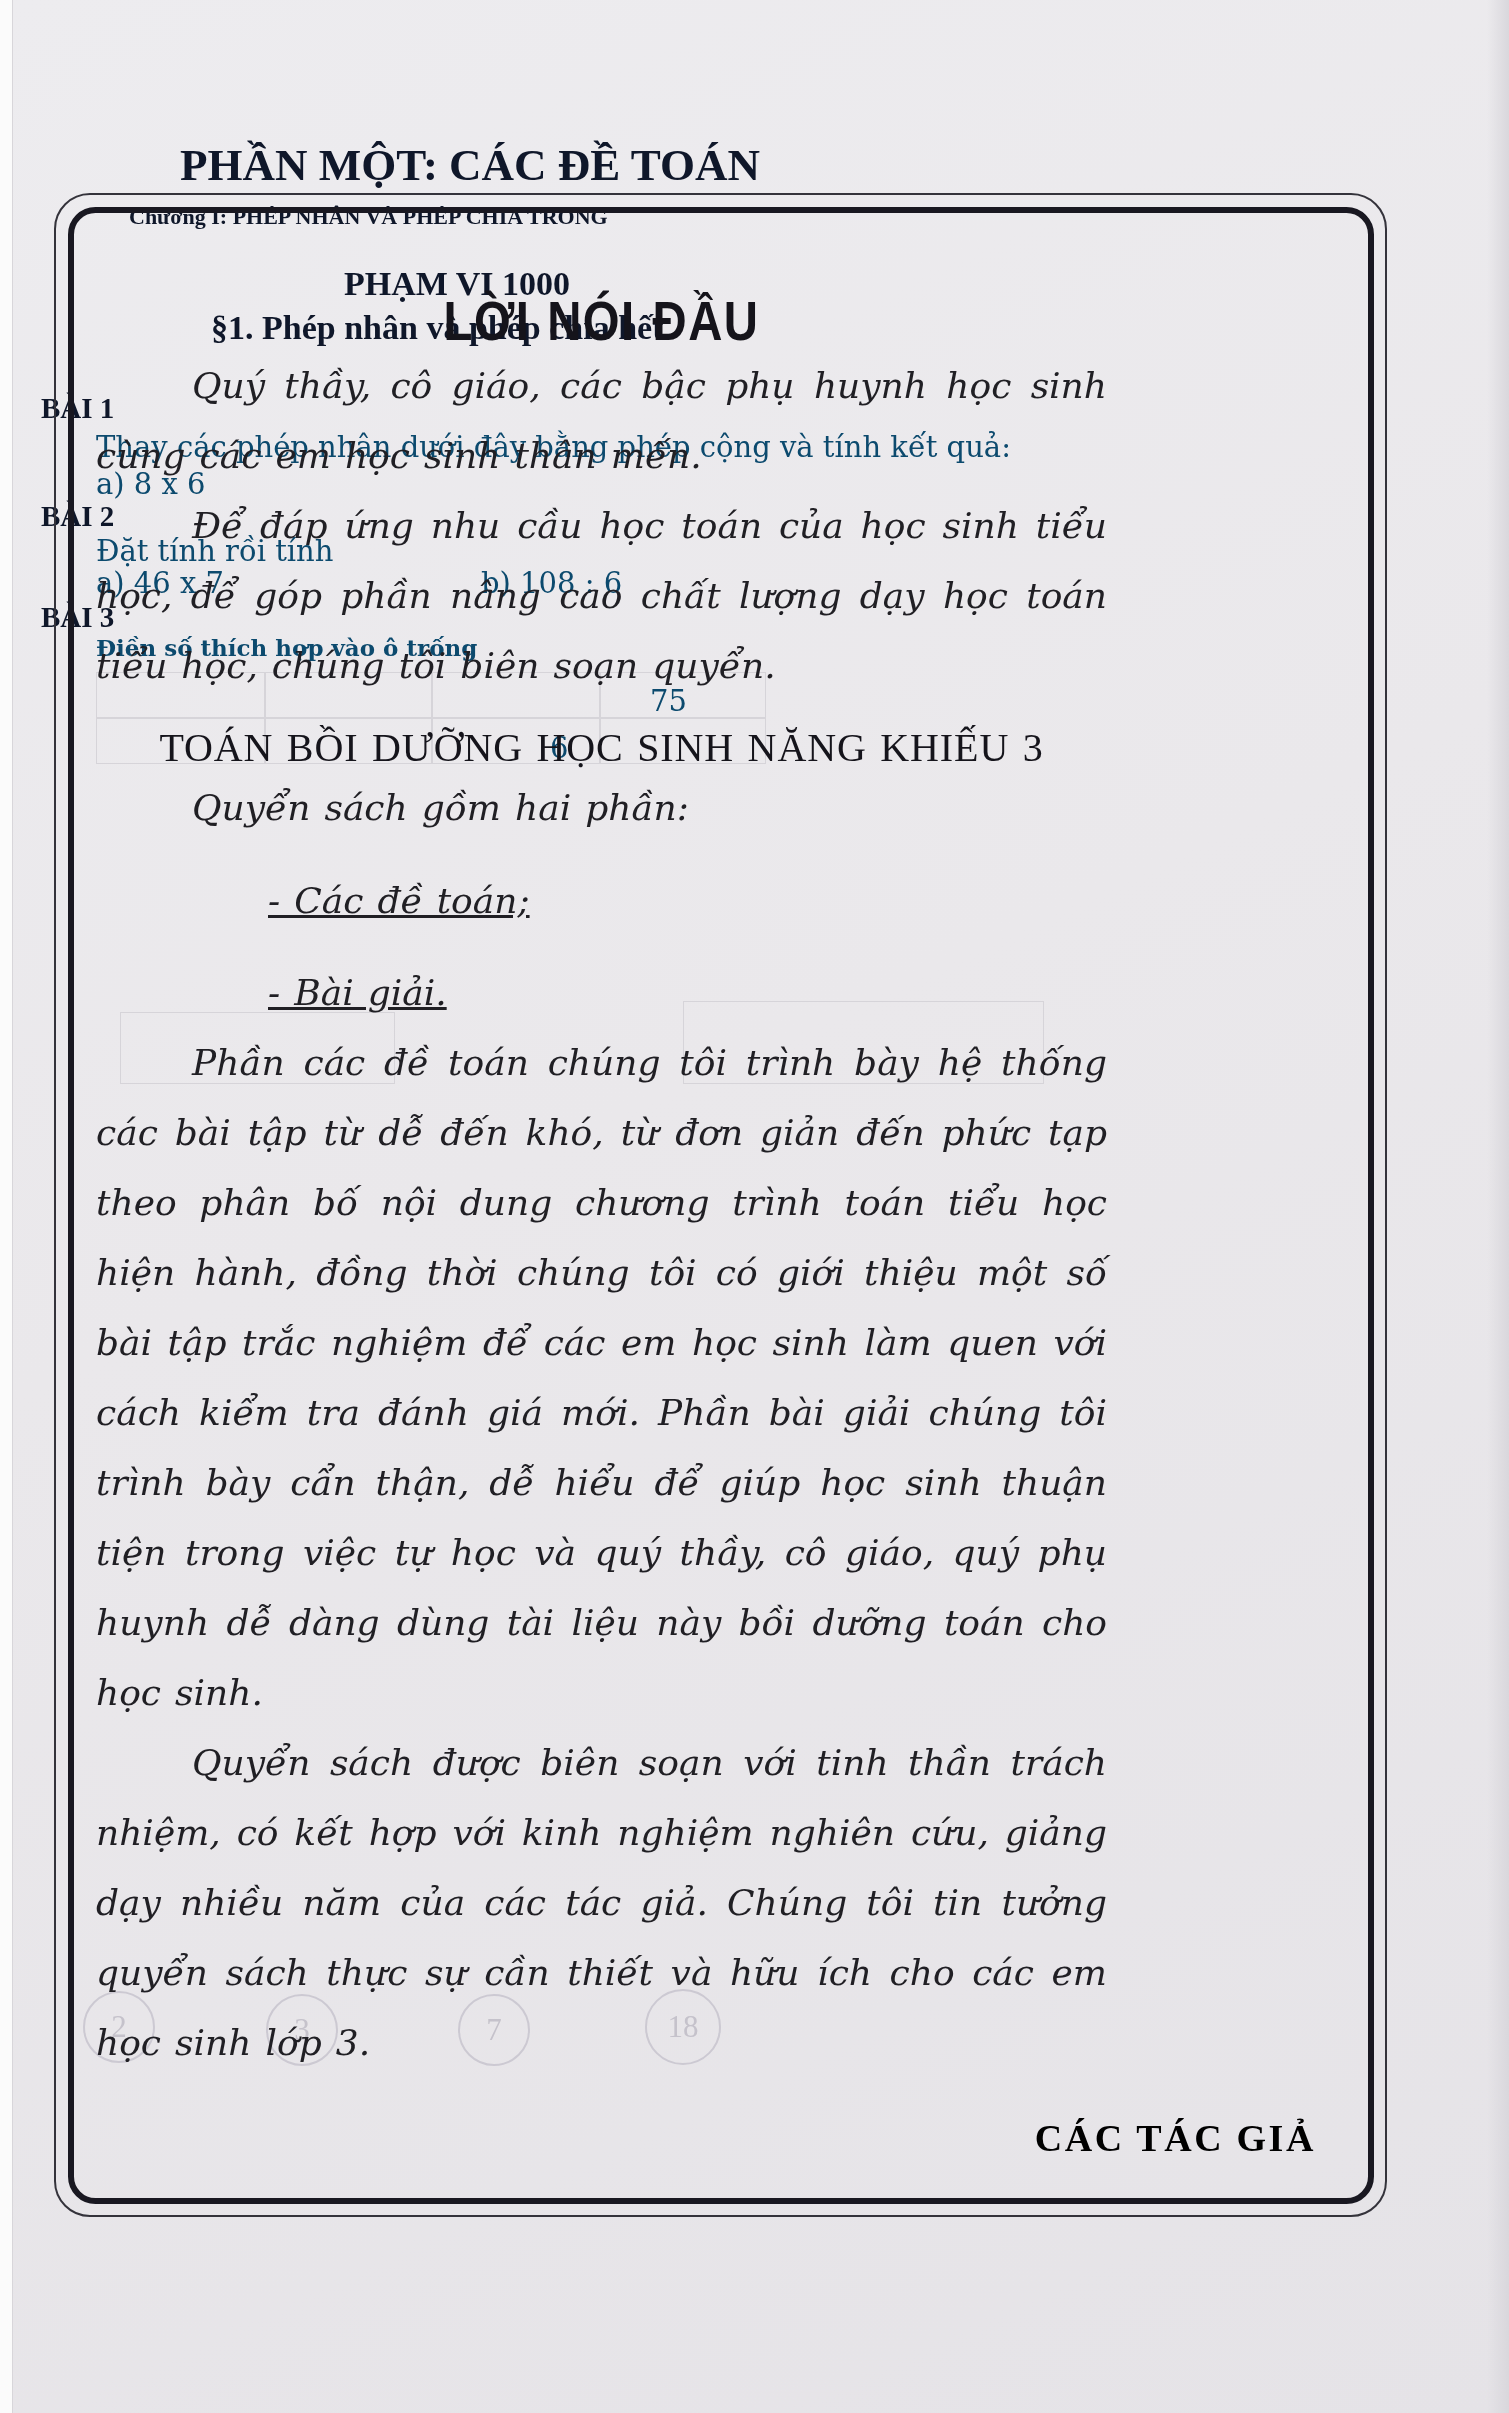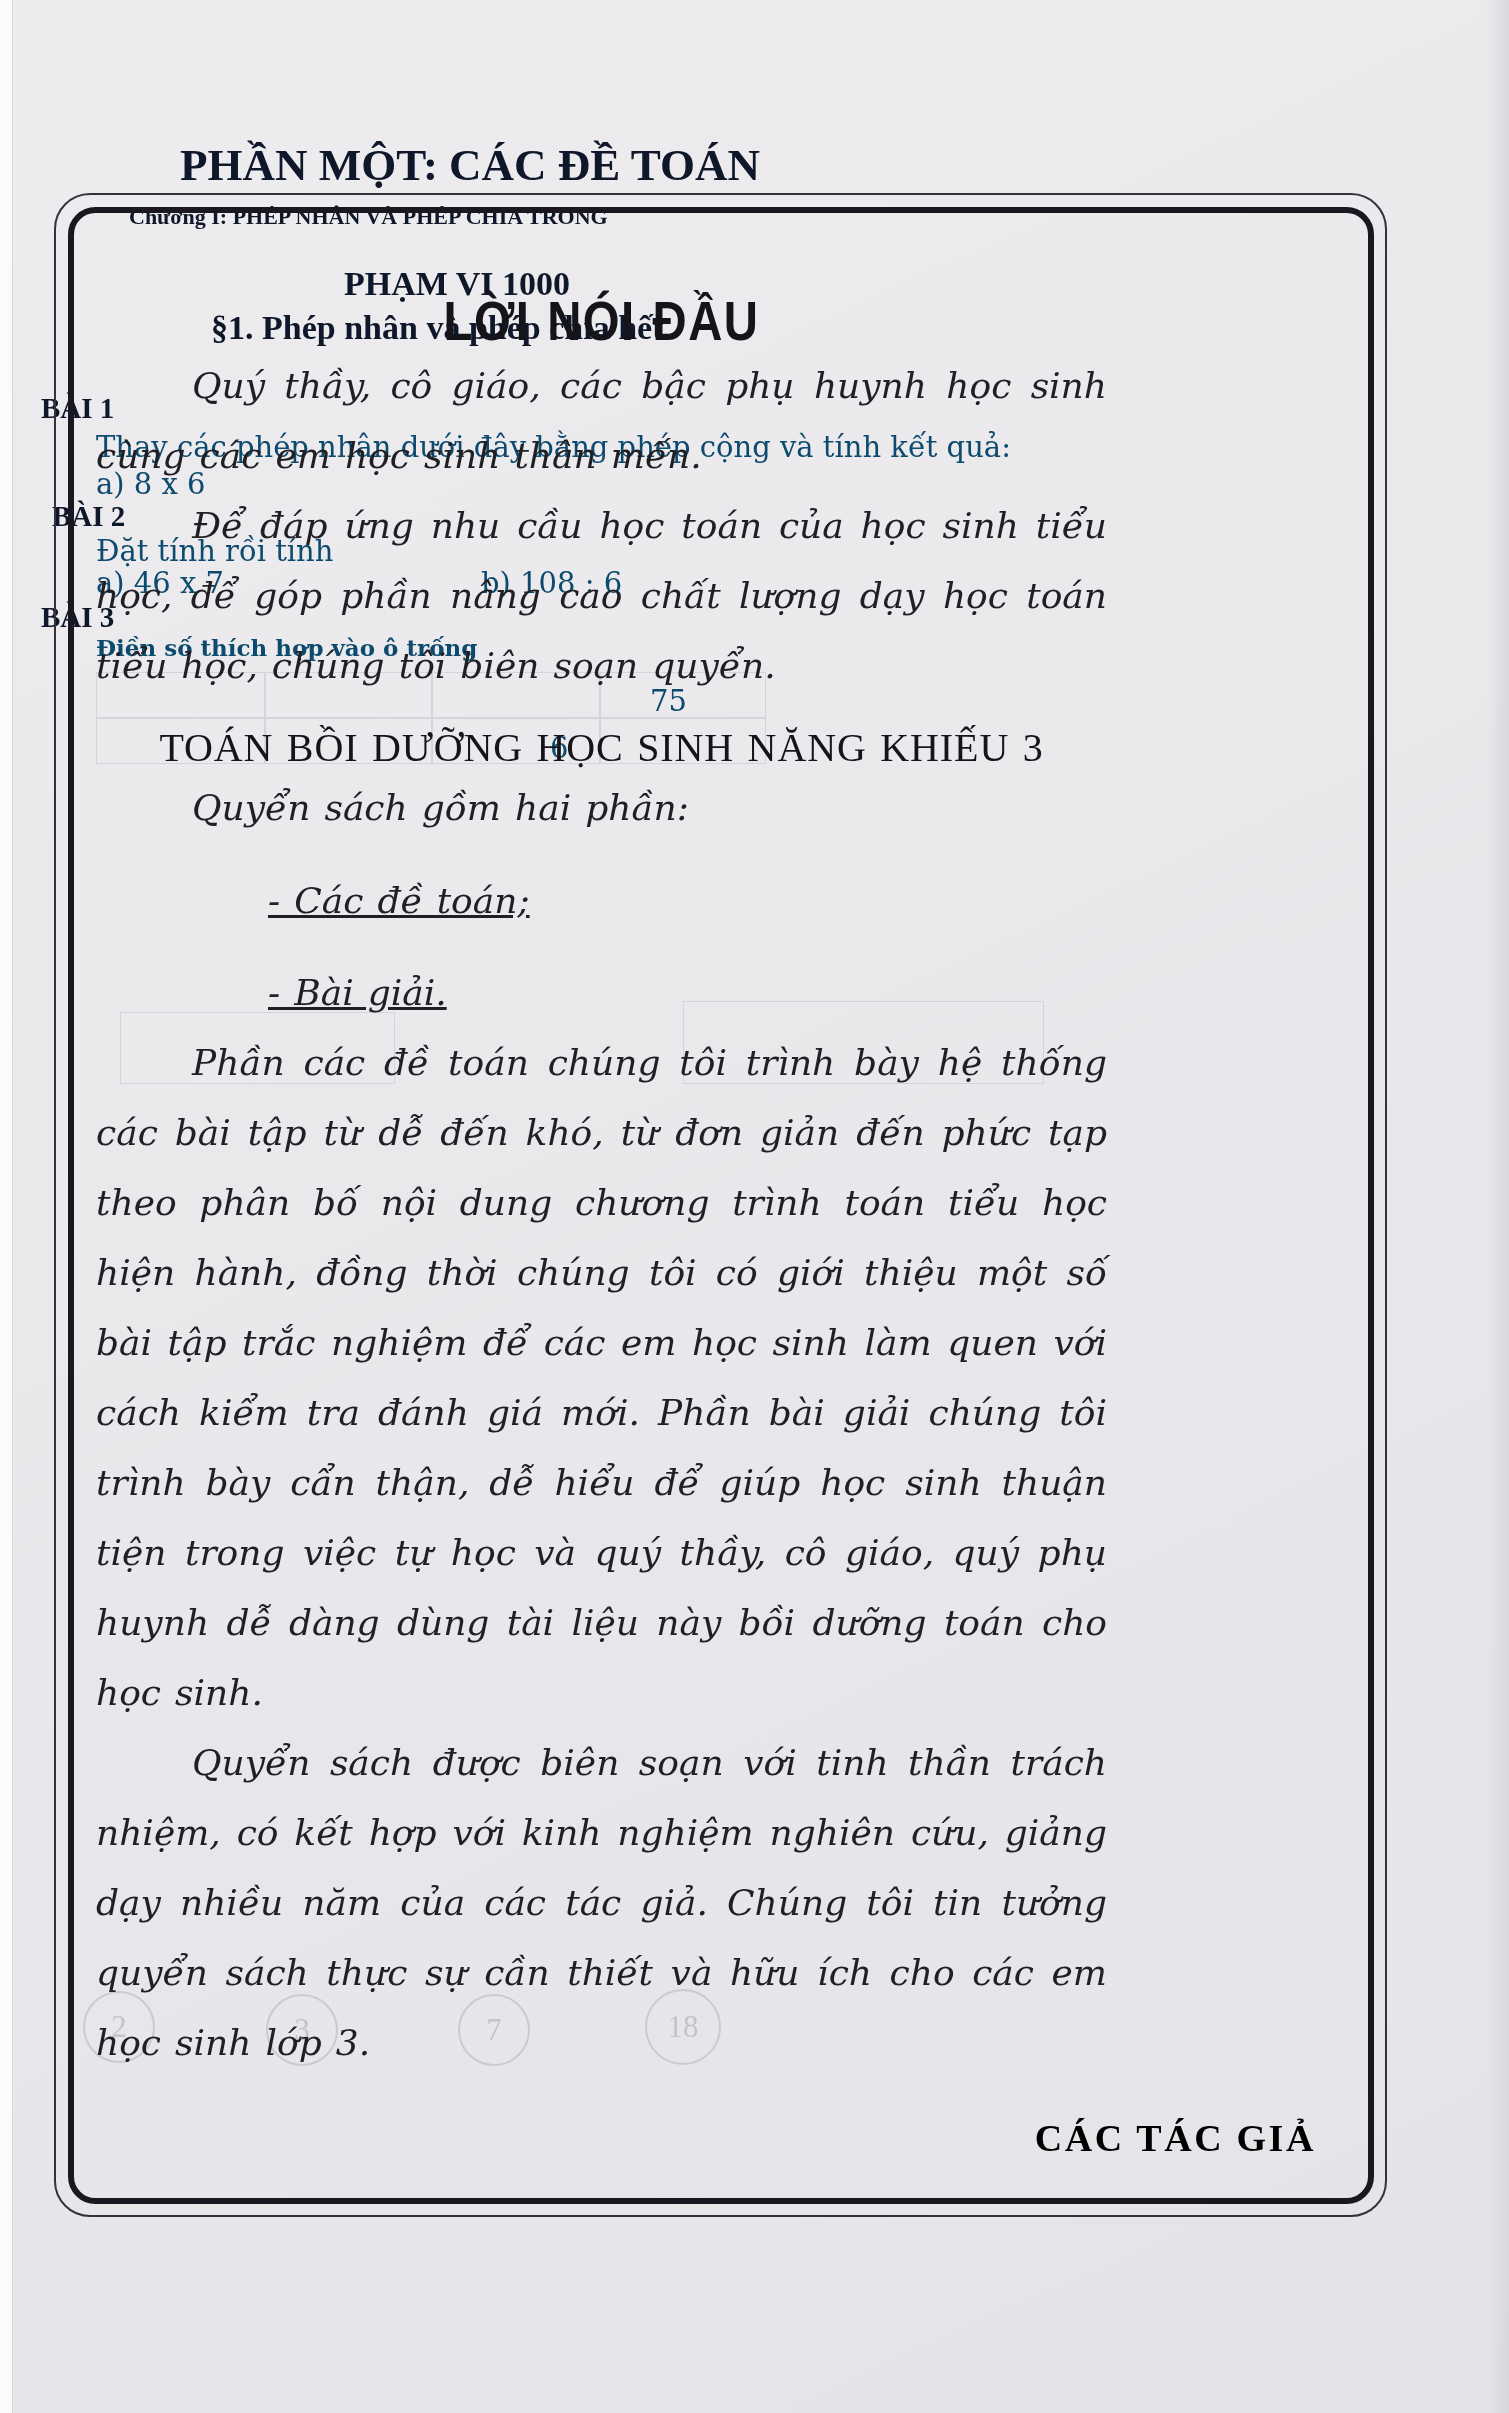--- a/index.html
+++ b/index.html
@@ -152,21 +152,21 @@
 <div class="scan-edge-right"></div>
 
 <div id="ghost-layer">
     <span class="ghost-line bold" style="left: 180px; top: 139px; font-size: 45px;">PHẦN MỘT: CÁC ĐỀ TOÁN</span>
     <span class="ghost-line bold" style="left: 129px; top: 204px; font-size: 22px;">Chương I: PHÉP NHÂN VÀ PHÉP CHIA TRONG</span>
     <span class="ghost-line bold" style="left: 344px; top: 265px; font-size: 34px;">PHẠM VI 1000</span>
     <span class="ghost-line bold" style="left: 211px; top: 309px; font-size: 34px;">§1. Phép nhân và phép chia hết</span>
     <span class="ghost-line bold" style="left: 41px; top: 392px; font-size: 29px;">BÀI 1</span>
     <span class="ghost-line" style="left: 96px; top: 430px; font-size: 29px;">Thay các phép nhân dưới đây bằng phép cộng và tính kết quả:</span>
     <span class="ghost-line" style="left: 96px; top: 467px; font-size: 29px;">a) 8 x 6</span>
-    <span class="ghost-line bold" style="left: 41px; top: 500px; font-size: 29px; margin-left: 11px;">BÀI 2</span>
+    <span class="ghost-line bold" style="left: 41px; top: 500px; font-size: 29px;">BÀI 2</span>
     <span class="ghost-line" style="left: 96px; top: 534px; font-size: 29px;">Đặt tính rồi tính</span>
     <span class="ghost-line" style="left: 96px; top: 566px; font-size: 29px;">a) 46 x 7</span>
     <span class="ghost-line" style="left: 481px; top: 566px; font-size: 29px;">b) 108 : 6</span>
     <span class="ghost-line bold" style="left: 41px; top: 601px; font-size: 29px;">BÀI 3</span>
     <span class="ghost-line" style="left: 96px; top: 634px; font-size: 23px; font-weight: bold;">Điền số thích hợp vào ô trống</span>
     <span class="ghost-line" style="left: 650px; top: 684px; font-size: 29px;">75</span>
     <span class="ghost-line" style="left: 550px; top: 731px; font-size: 29px;">6</span>
     <div class="ghost-rect" style="left: 96px; top: 672px; width: 670px; height: 46px;"></div>
     <div class="ghost-rect" style="left: 96px; top: 718px; width: 670px; height: 46px;"></div>
     <div class="ghost-rect" style="left: 120px; top: 1012px; width: 275px; height: 72px;"></div>

